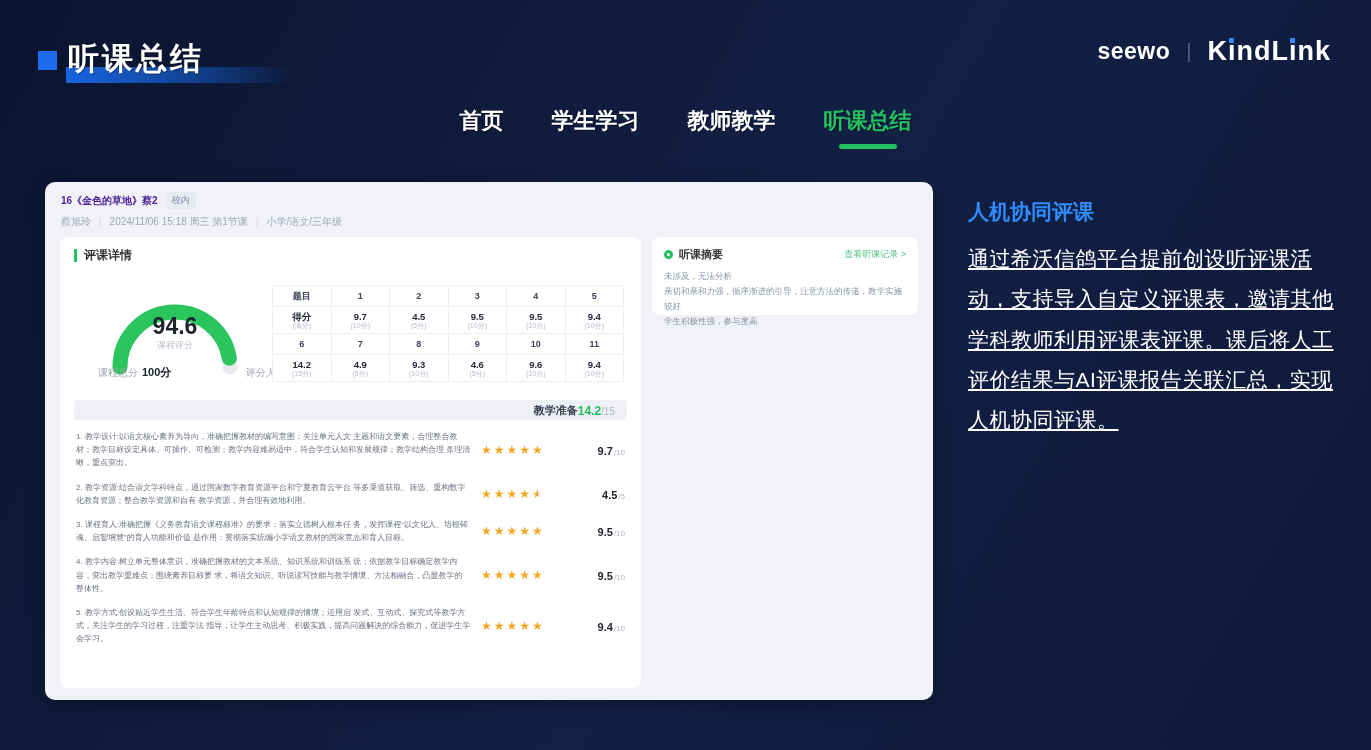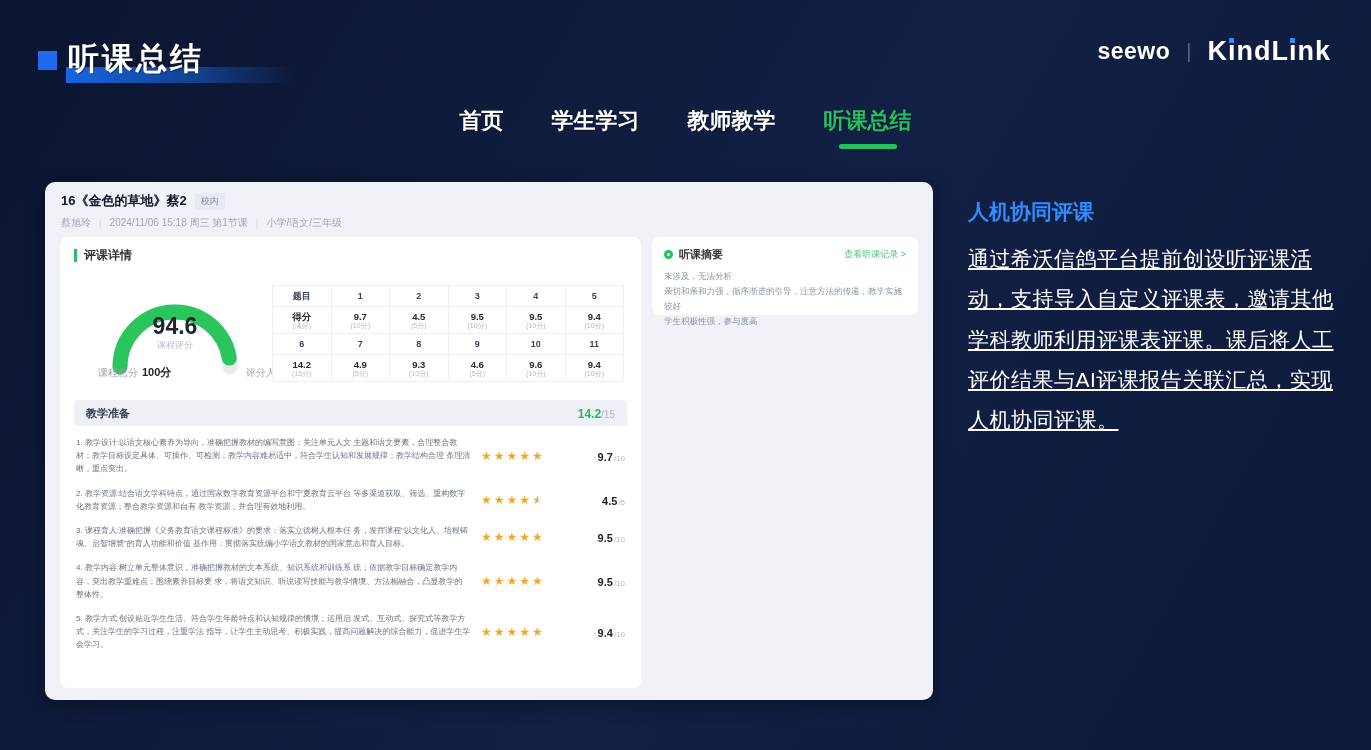--- a/index.html
+++ b/index.html
@@ -36,21 +36,21 @@
     text-shadow:1px 1px 0 rgba(0,0,0,.4);}
   .tab.active{color:var(--accent-green);}
   .tab-underline{position:absolute;left:50%;transform:translateX(-50%);bottom:-13px;width:58px;height:5px;
     border-radius:3px;background:var(--accent-green);}
 
   
   .card{position:absolute;left:45px;top:182px;width:888px;height:518px;background:#f1f2f7;
     border-radius:10px;box-shadow:0 4px 18px rgba(0,0,0,.35);overflow:hidden;}
   .card-head{position:absolute;left:16px;top:10px;right:16px;}
   .course-row{display:flex;align-items:center;}
-  .course-title{font-size:13px;font-weight:bold;color:#0f172a;}
+  .course-title{font-size:10px;font-weight:bold;color:#4c1d95;}
   .course-tag{margin-left:8px;background:#e7eaf2;color:#7e8aa5;font-size:9px;padding:2px 6px;border-radius:2px;}
   .meta-row{margin-top:6px;font-size:10px;color:#a0a6b5;display:flex;align-items:center;gap:8px;}
   .sep{color:#d5d9e2;}
 
   
   .panel-detail{position:absolute;left:15px;top:55px;width:581px;height:451px;background:#fff;
     border-radius:8px;overflow:hidden;}
   .sec-title{position:absolute;left:14px;top:12px;font-size:12px;font-weight:bold;color:#333;
     border-left:3px solid var(--accent-green);padding-left:7px;line-height:13px;}
 
@@ -64,22 +64,22 @@
   .stat b{color:#20242e;font-size:11px;margin-left:4px;}
 
   .score-table{position:absolute;left:212px;top:48px;width:352px;border-collapse:collapse;table-layout:fixed;}
   .score-table td{border:1px solid #edeff4;text-align:center;vertical-align:middle;background:#fff;}
   .t-head td{height:21px;font-size:9px;font-weight:bold;color:#3c4358;}
   .t-score td{height:27px;}
   .t-main{font-size:9.5px;font-weight:bold;color:#262b38;line-height:11px;}
   .t-sub{font-size:7px;color:#b4bac7;line-height:8px;}
 
   .rows{position:absolute;left:14px;right:14px;top:163px;}
-  .sec-bar{background:#eef0f5;border-radius:4px;height:26px;display:flex;align-items:center;
-    justify-content:space-between;padding:0 12px;margin-bottom:6px;}
+  .sec-bar{background:#eef0f5;border-radius:4px;height:20px;display:flex;align-items:center;
+    justify-content:flex-end;padding:0 12px;margin-bottom:6px;}
   .sec-label{font-size:11px;font-weight:bold;color:#3a4152;}
   .sec-val{font-size:12px;font-weight:bold;color:var(--score-green);}
   .sec-max{font-size:10px;color:#b0b6c2;font-weight:normal;}
   .item{display:flex;align-items:center;gap:10px;padding:4px 2px 7px 2px;}
   .item-text{flex:1;font-size:8px;color:#6b7280;line-height:1.65;}
   .item-stars{width:86px;font-size:12px;letter-spacing:2px;white-space:nowrap;}
   .item-stars span{display:inline-block;}
   .st-full{color:var(--star);}
   .st-half{background:linear-gradient(90deg,var(--star) 50%,#dcdfe6 50%);
     -webkit-background-clip:text;background-clip:text;color:transparent;}

